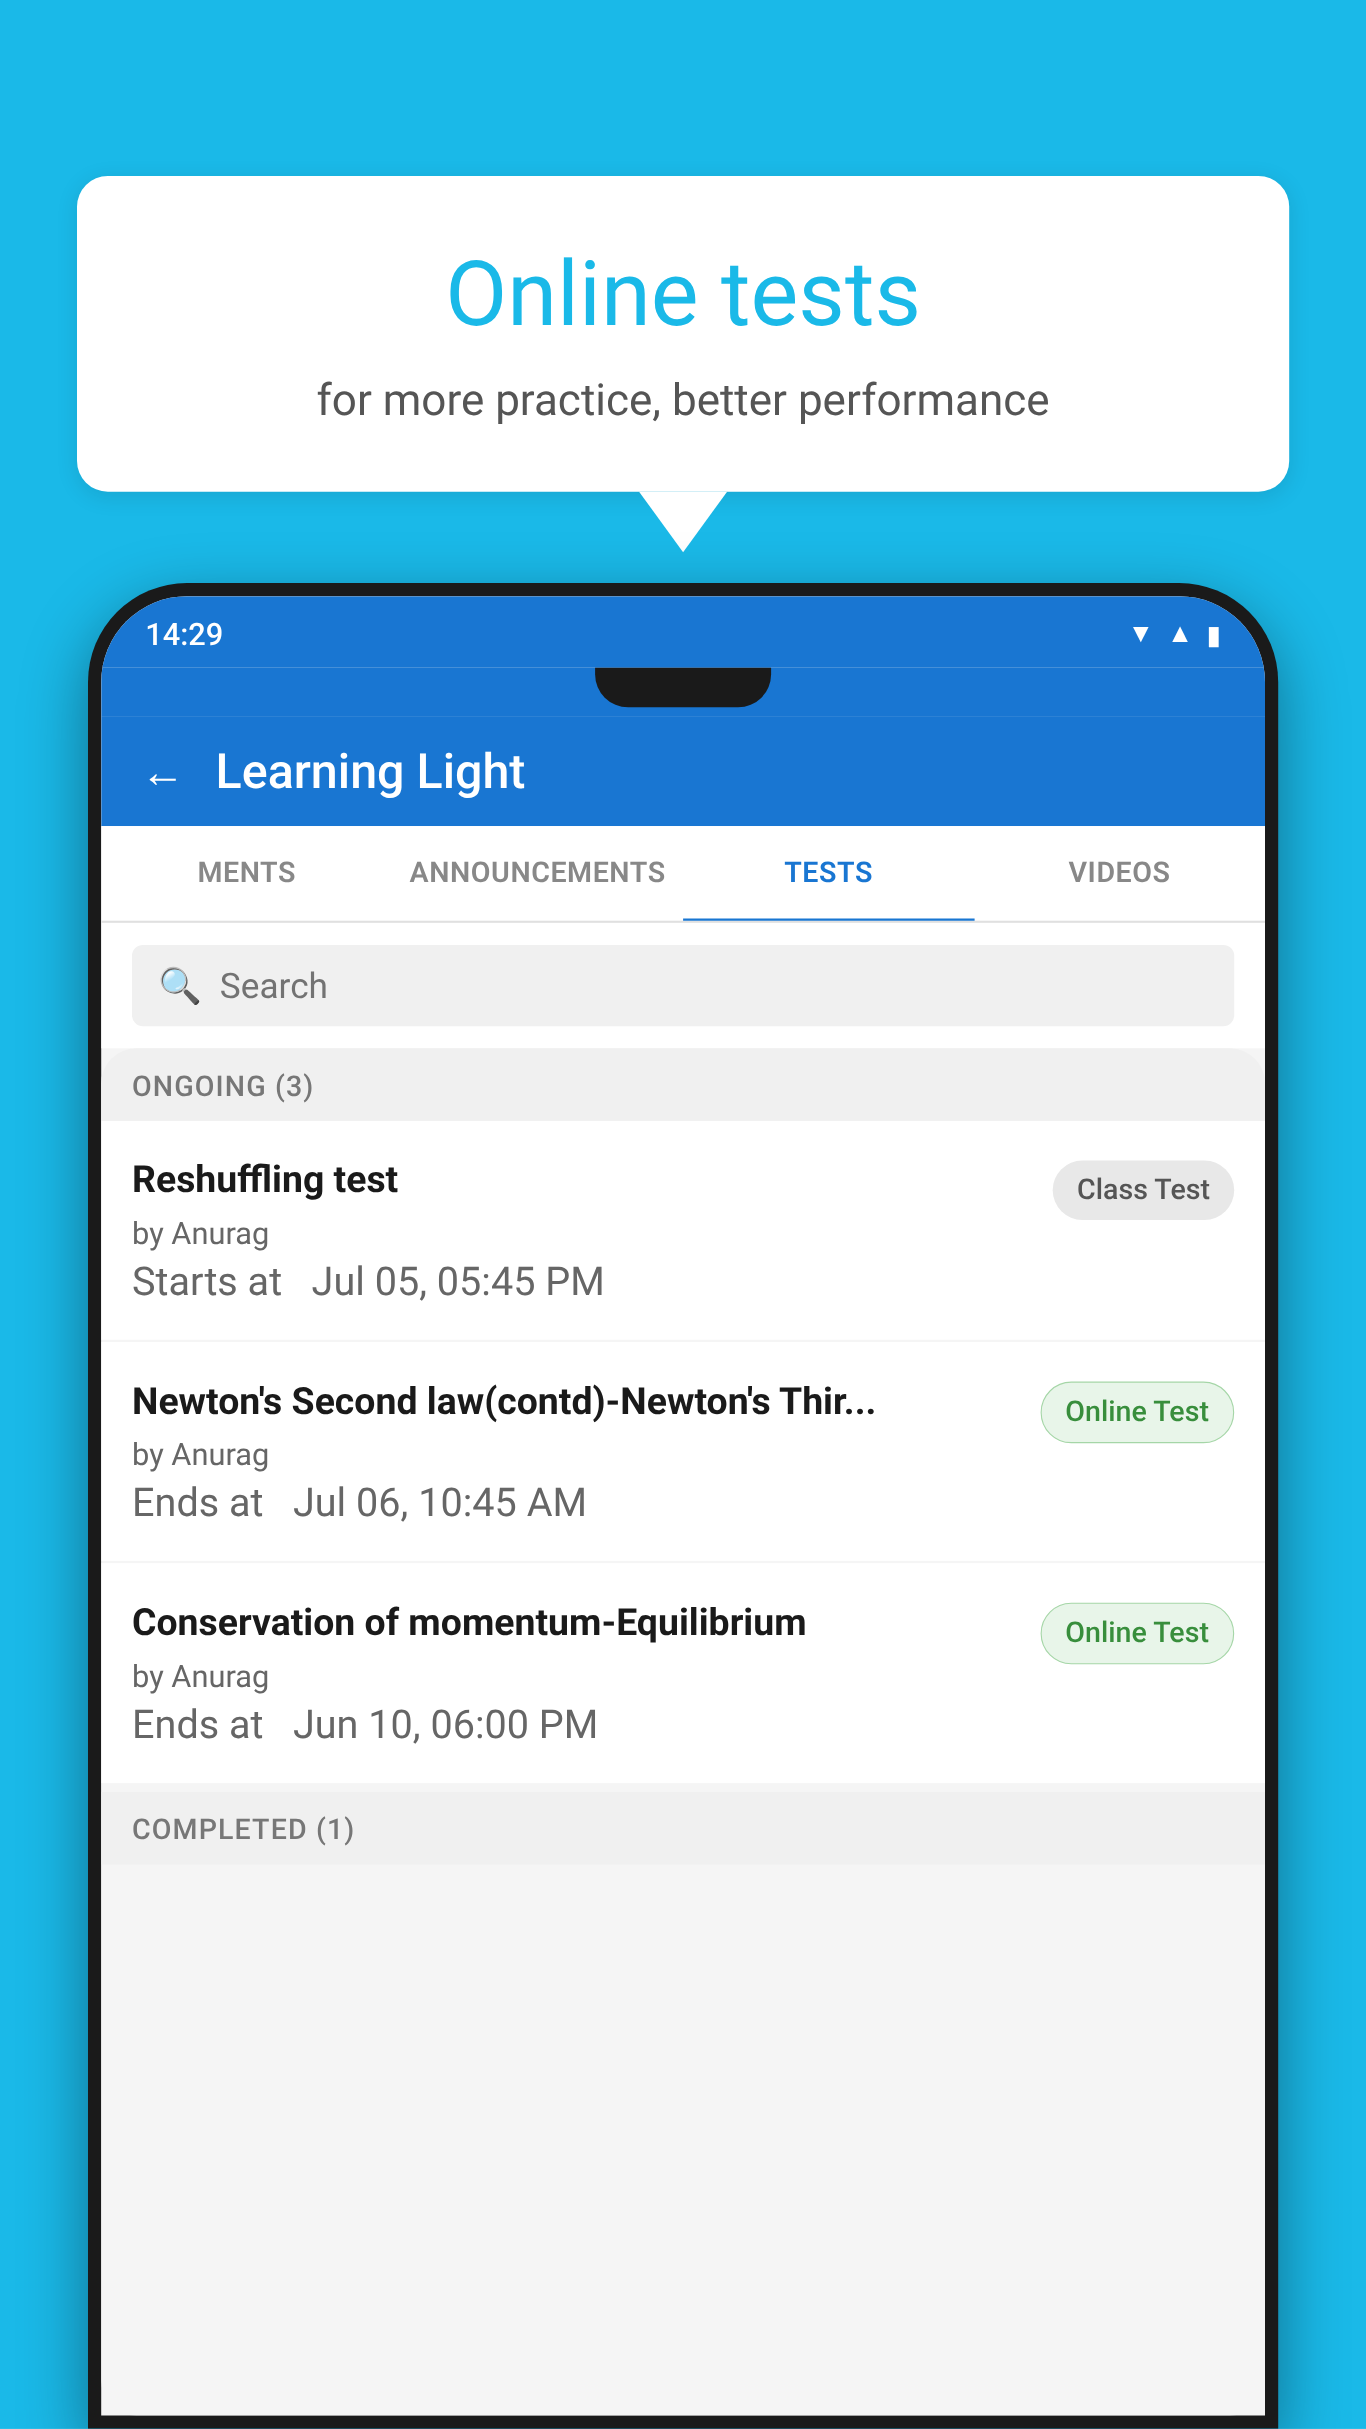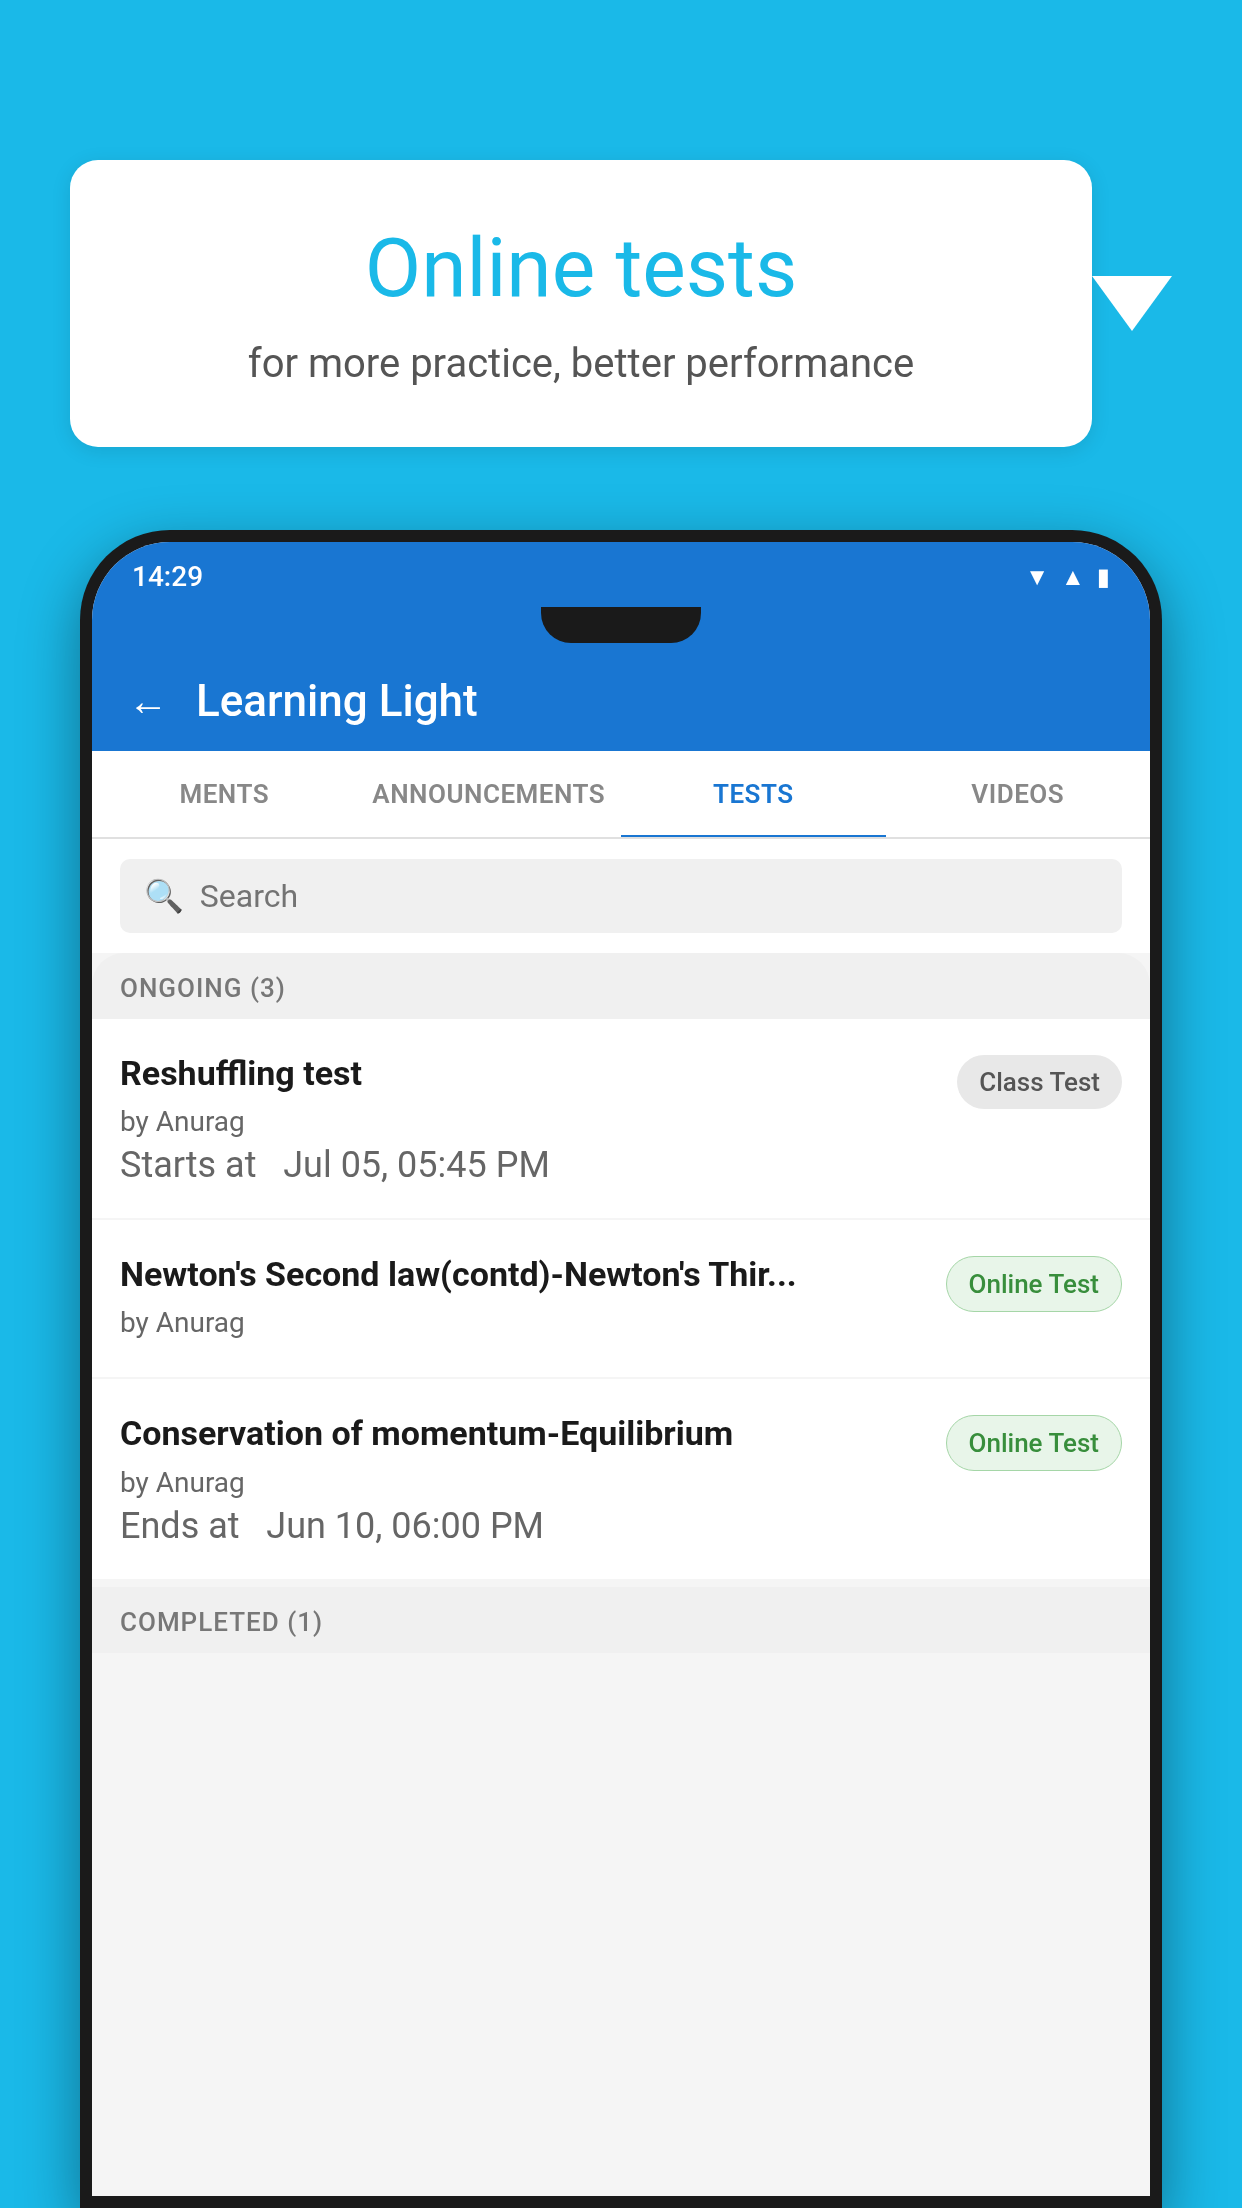--- a/index.html
+++ b/index.html
@@ -14,21 +14,21 @@
       position: relative;
     }
 
     
     .speech-bubble-container {
       position: absolute;
       top: 160px;
       left: 70px;
       right: 70px;
       display: flex;
-      flex-direction: row;
+      flex-direction: column;
       align-items: center;
     }
 
     .speech-bubble {
       background: white;
       border-radius: 28px;
       padding: 60px 80px;
       text-align: center;
       width: 100%;
       box-shadow: 0 4px 20px rgba(0,0,0,0.1);
@@ -343,20 +343,21 @@
           <div class="test-item-author">by Anurag</div>
           <div class="test-item-date">Starts at &nbsp; Jul 05, 05:45 PM</div>
         </div>
         <div class="badge badge-class">Class Test</div>
       </div>
 
       <div class="test-item">
         <div class="test-item-info">
           <div class="test-item-title">Newton's Second law(contd)-Newton's Thir...</div>
           <div class="test-item-author">by Anurag</div>
+          <div class="test-item-date">Ends at &nbsp; Jul 06, 10:45 AM</div>
         </div>
         <div class="badge badge-online">Online Test</div>
       </div>
 
       <div class="test-item">
         <div class="test-item-info">
           <div class="test-item-title">Conservation of momentum-Equilibrium</div>
           <div class="test-item-author">by Anurag</div>
           <div class="test-item-date">Ends at &nbsp; Jun 10, 06:00 PM</div>
         </div>

